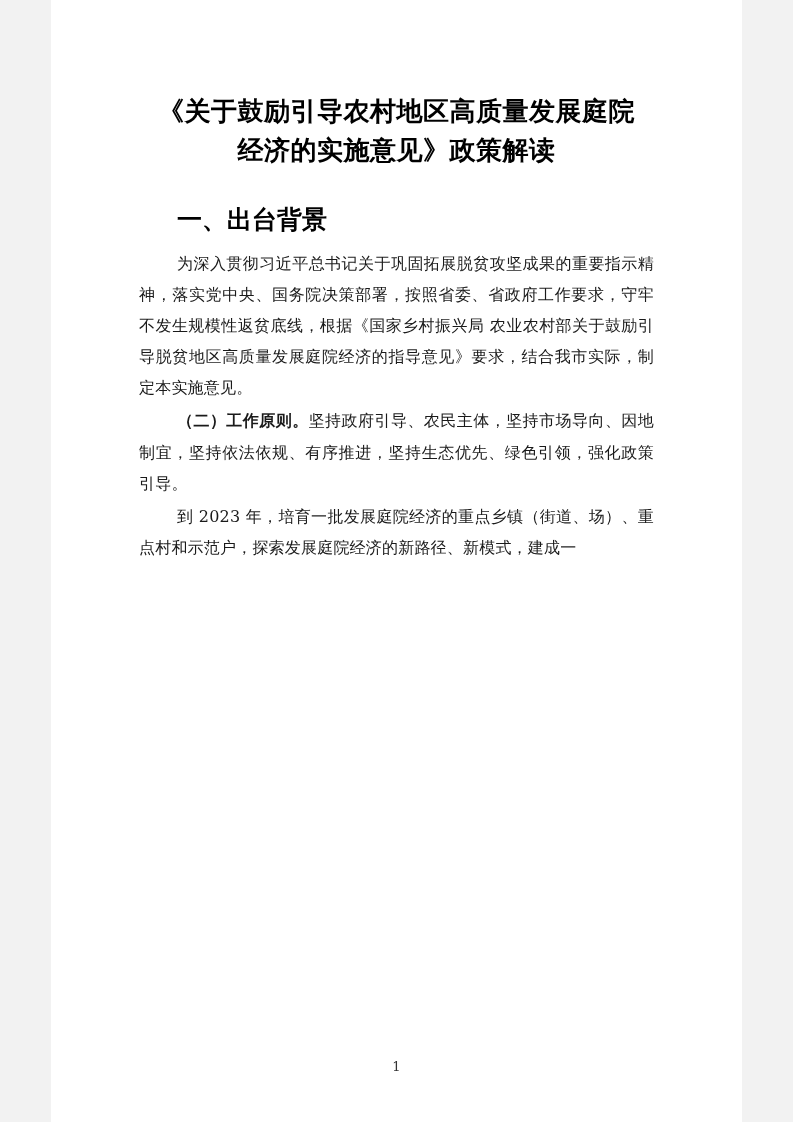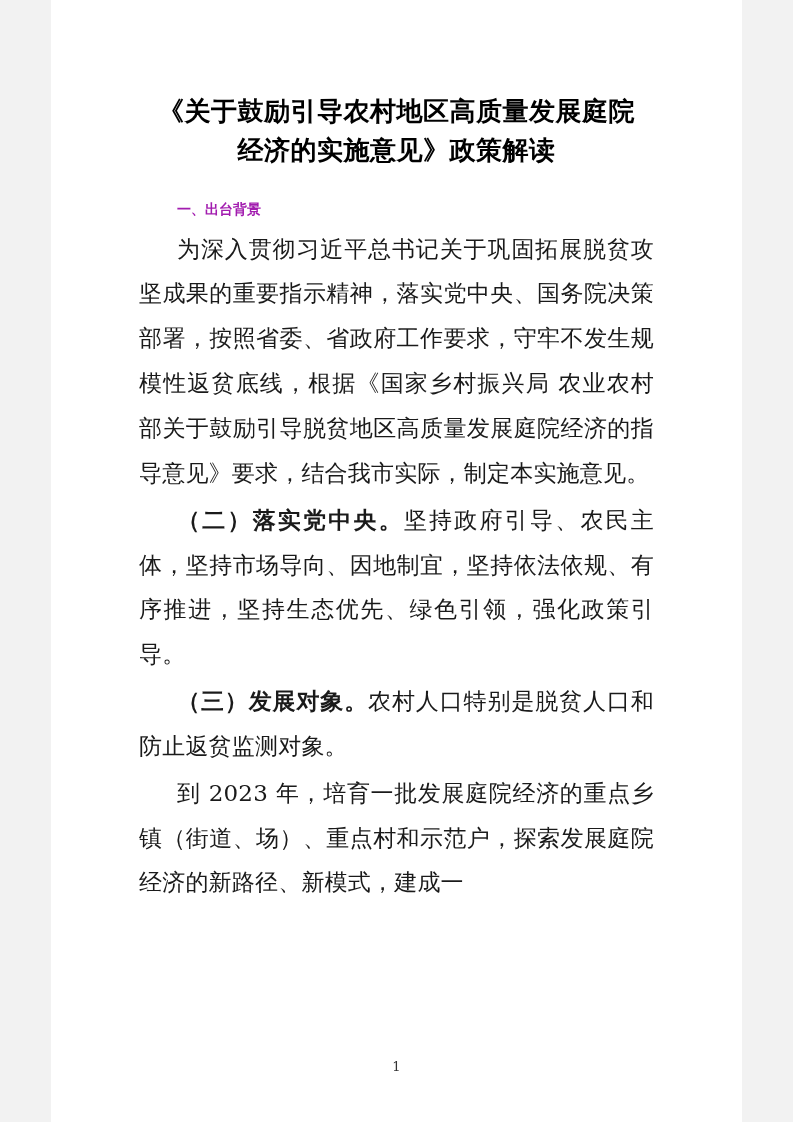--- a/index.html
+++ b/index.html
@@ -25,28 +25,28 @@
     font-size: 26px;
     line-height: 1.5;
     text-align: center;
     letter-spacing: 0.5px;
     margin: 14px 6px 26px 6px;
     color: #000;
   }
   .heading {
     font-family: "DejaVu Sans", "Liberation Sans", sans-serif;
     font-weight: bold;
-    font-size: 14px;
+    font-size: 25px;
     line-height: 1.9;
     margin: 10px 0 4px 0;
     text-indent: 38px;
-    color: #a21caf;
+    color: #000000;
   }
   .para {
-    font-size: 23px;
+    font-size: 16px;
     line-height: 1.95;
     text-align: justify;
     text-justify: inter-ideograph;
     text-indent: 38px;
     margin: 0 0 2px 0;
     letter-spacing: 0.2px;
   }
   .para .lead {
     font-family: "DejaVu Sans", "Liberation Sans", sans-serif;
     font-weight: bold;
@@ -68,22 +68,21 @@
 <div class="page">
 
   <h1 class="doc-title">《关于鼓励引导农村地区高质量发展庭院经济的实施意见》政策解读</h1>
 
   <div>
     <div class="heading">一、出台背景</div>
     <p class="para"><span class="lead"></span><span>为深入贯彻习近平总书记关于巩固拓展脱贫攻坚成果的重要指示精神，落实党中央、国务院决策部署，按照省委、省政府工作要求，守牢不发生规模性返贫底线，根据《国家乡村振兴局 农业农村部关于鼓励引导脱贫地区高质量发展庭院经济的指导意见》要求，结合我市实际，制定本实施意见。</span></p>
   </div>
 
   <div>
-    <p class="para"><span class="lead">（二）落实党中央。</span><span>坚持政府引导、农民主体，坚持市场导向、因地制宜，坚持依法依规、有序推进，坚持生态优先、绿色引领，强化政策引导。</span></p>
-    <p class="para"><span class="lead">（三）发展对象。</span><span>农村人口特别是脱贫人口和防止返贫监测对象。</span></p>
+    <p class="para"><span class="lead">（二）工作原则。</span><span>坚持政府引导、农民主体，坚持市场导向、因地制宜，坚持依法依规、有序推进，坚持生态优先、绿色引领，强化政策引导。</span></p>
   </div>
 
   <div>
     <p class="para"><span class="lead"></span><span>到 2023 年，培育一批发展庭院经济的重点乡镇（街道、场）、重点村和示范户，探索发展庭院经济的新路径、新模式，建成一</span></p>
   </div>
 
   <div class="page-number">1</div>
 </div>
 
 </body></html>

